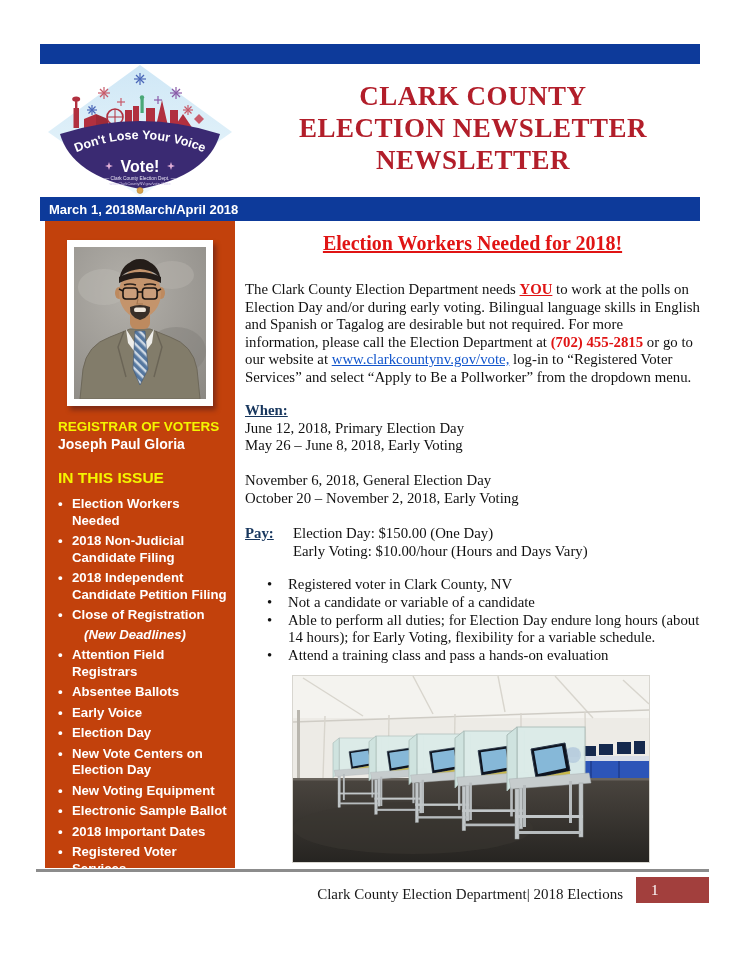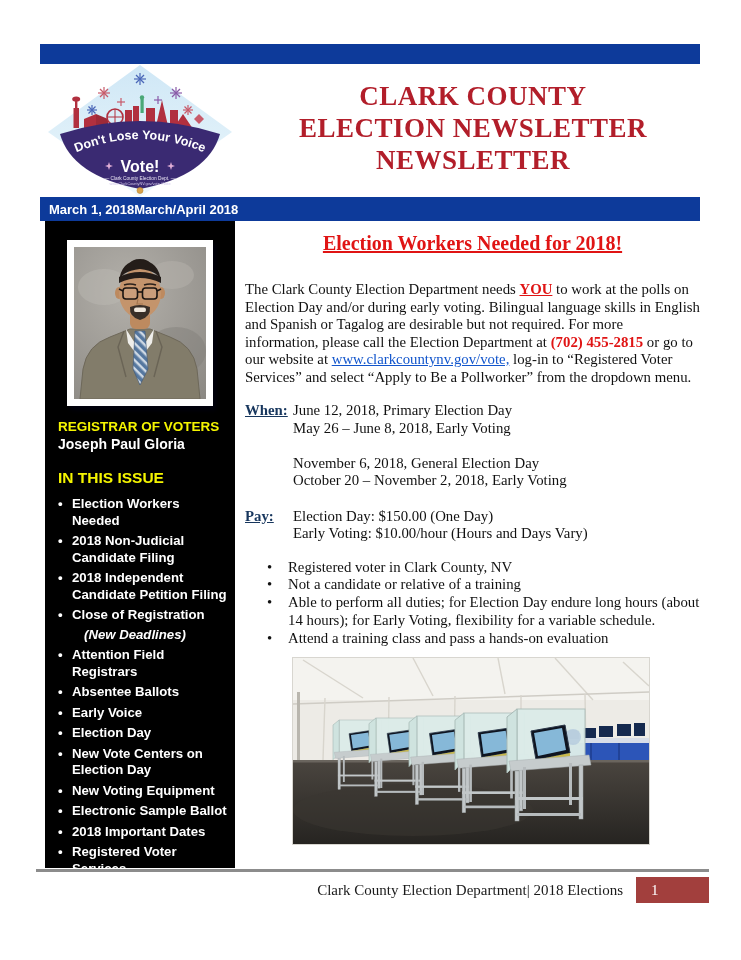--- a/index.html
+++ b/index.html
@@ -14,21 +14,21 @@
         color:#b21e2a;font-family:"Liberation Serif",serif;font-weight:bold;
         font-size:27px;line-height:32px;letter-spacing:.5px;}
   .logo{position:absolute;left:46px;top:64px;width:188px;height:134px;}
 
   
   .datebar{position:absolute;left:40px;top:197px;width:660px;height:24px;background:#0d3a9a;
         color:#ffffff;font-weight:bold;font-size:13px;display:flex;
         align-items:center;padding:0 9px;box-sizing:border-box;}
 
   
-  .sidebar{position:absolute;left:45px;top:221px;width:190px;height:647px;background:#000000;
+  .sidebar{position:absolute;left:45px;top:221px;width:190px;height:647px;background:#c2410c;
         box-sizing:border-box;}
   .photo-frame{margin:19px auto 0;width:146px;height:166px;background:#ffffff;padding:7px;
         box-sizing:border-box;box-shadow:3px 4px 5px rgba(0,0,40,.35);}
   .registrar-label{color:#f5f500;font-size:13.5px;font-weight:bold;margin:13px 0 0 13px;}
   .registrar-name{color:#ffffff;font-size:14px;font-weight:bold;margin:2px 0 0 13px;}
   .issue-title{color:#f5f500;font-size:15.5px;font-weight:bold;margin:17px 0 9px 13px;}
   ul.issue-list{list-style:none;margin:0;padding:0 6px 0 13px;}
   ul.issue-list li{color:#ffffff;font-weight:bold;font-size:13.2px;line-height:16.5px;
         margin-bottom:4px;display:flex;}
   ul.issue-list .blt{flex:none;width:14px;}
@@ -40,34 +40,34 @@
         font-size:20px;font-weight:bold;text-decoration:underline;margin:0 0 26px;}
   .intro{font-family:"Liberation Serif",serif;font-size:14.8px;line-height:17.5px;margin:0 0 16px;}
   .seg-plain{}
   .seg-red-bold{color:#e01414;font-weight:bold;}
   .seg-red-bold-underline{color:#e01414;font-weight:bold;text-decoration:underline;}
   .seg-link{color:#1155cc;text-decoration:underline;cursor:pointer;}
   .row{display:flex;font-family:"Liberation Serif",serif;font-size:14.8px;line-height:17.5px;}
   .row .lbl{flex:none;width:48px;color:#17365d;font-weight:bold;}
   .row .lbl u{text-decoration:underline;}
   .wgroup + .wgroup{margin-top:17.5px;}
-  .when-block{margin-bottom:18px;}
+  .when-block{margin-bottom:18px;flex-direction:column;}
   .pay-block{margin-bottom:16px;}
   .req-label{font-family:"Liberation Serif",serif;font-size:14.8px;line-height:18px;
         color:#17365d;font-weight:bold;}
   .req-label .u{text-decoration:underline;}
   ul.req-list{margin:3px 0 0;padding:0 0 0 20px;list-style:none;}
   ul.req-list li{font-family:"Liberation Serif",serif;font-size:14.8px;line-height:17.8px;
         position:relative;padding-left:23px;color:#111;}
   ul.req-list li::before{content:"\2022";position:absolute;left:2px;}
   .booth-photo{display:block;margin:10px 0 0 47px;width:356px;height:186px;border:1px solid #d8d6d0;}
 
   
   .footer-line{position:absolute;left:36px;top:869px;width:673px;height:3px;background:#8c8c8c;}
-  .footer{position:absolute;top:877px;right:32px;display:flex;align-items:center;
+  .footer{position:absolute;top:877px;right:32px;display:flex;align-items:flex-end;
         font-family:"Liberation Serif",serif;font-size:15px;color:#1a1a1a;}
   .page-box{width:73px;height:26px;background:#a23f3d;color:#ffffff;margin-left:13px;
         display:flex;align-items:center;padding-left:15px;box-sizing:border-box;font-size:15px;}
 </style>
 </head>
 <body>
 
 <div class="page">
 
   <div class="topbar"></div>
@@ -305,21 +305,21 @@
     <div class="row pay-block">
       <span class="lbl"><u>Pay:</u></span>
       <div>
           <div>Election Day:  $150.00 (One Day)</div>
           <div>Early Voting:  $10.00/hour (Hours and Days Vary)</div>
         </div>
     </div>
 
     <ul class="req-list">
         <li>Registered voter in Clark County, NV</li>
-        <li>Not a candidate or relative of a training</li>
+        <li>Not a candidate or variable of a candidate</li>
         <li>Able to perform all duties; for Election Day endure long hours (about 14 hours); for Early Voting, flexibility for a variable schedule.</li>
         <li>Attend a training class and pass a hands-on evaluation</li>
       </ul>
 
     <svg class="booth-photo" viewBox="0 0 356 186">
       <defs>
         <linearGradient id="floorG" x1="0" y1="0" x2="0" y2="1">
           <stop offset="0" stop-color="#4a453f"></stop>
             <stop offset="1" stop-color="#262421"></stop>
         </linearGradient>

